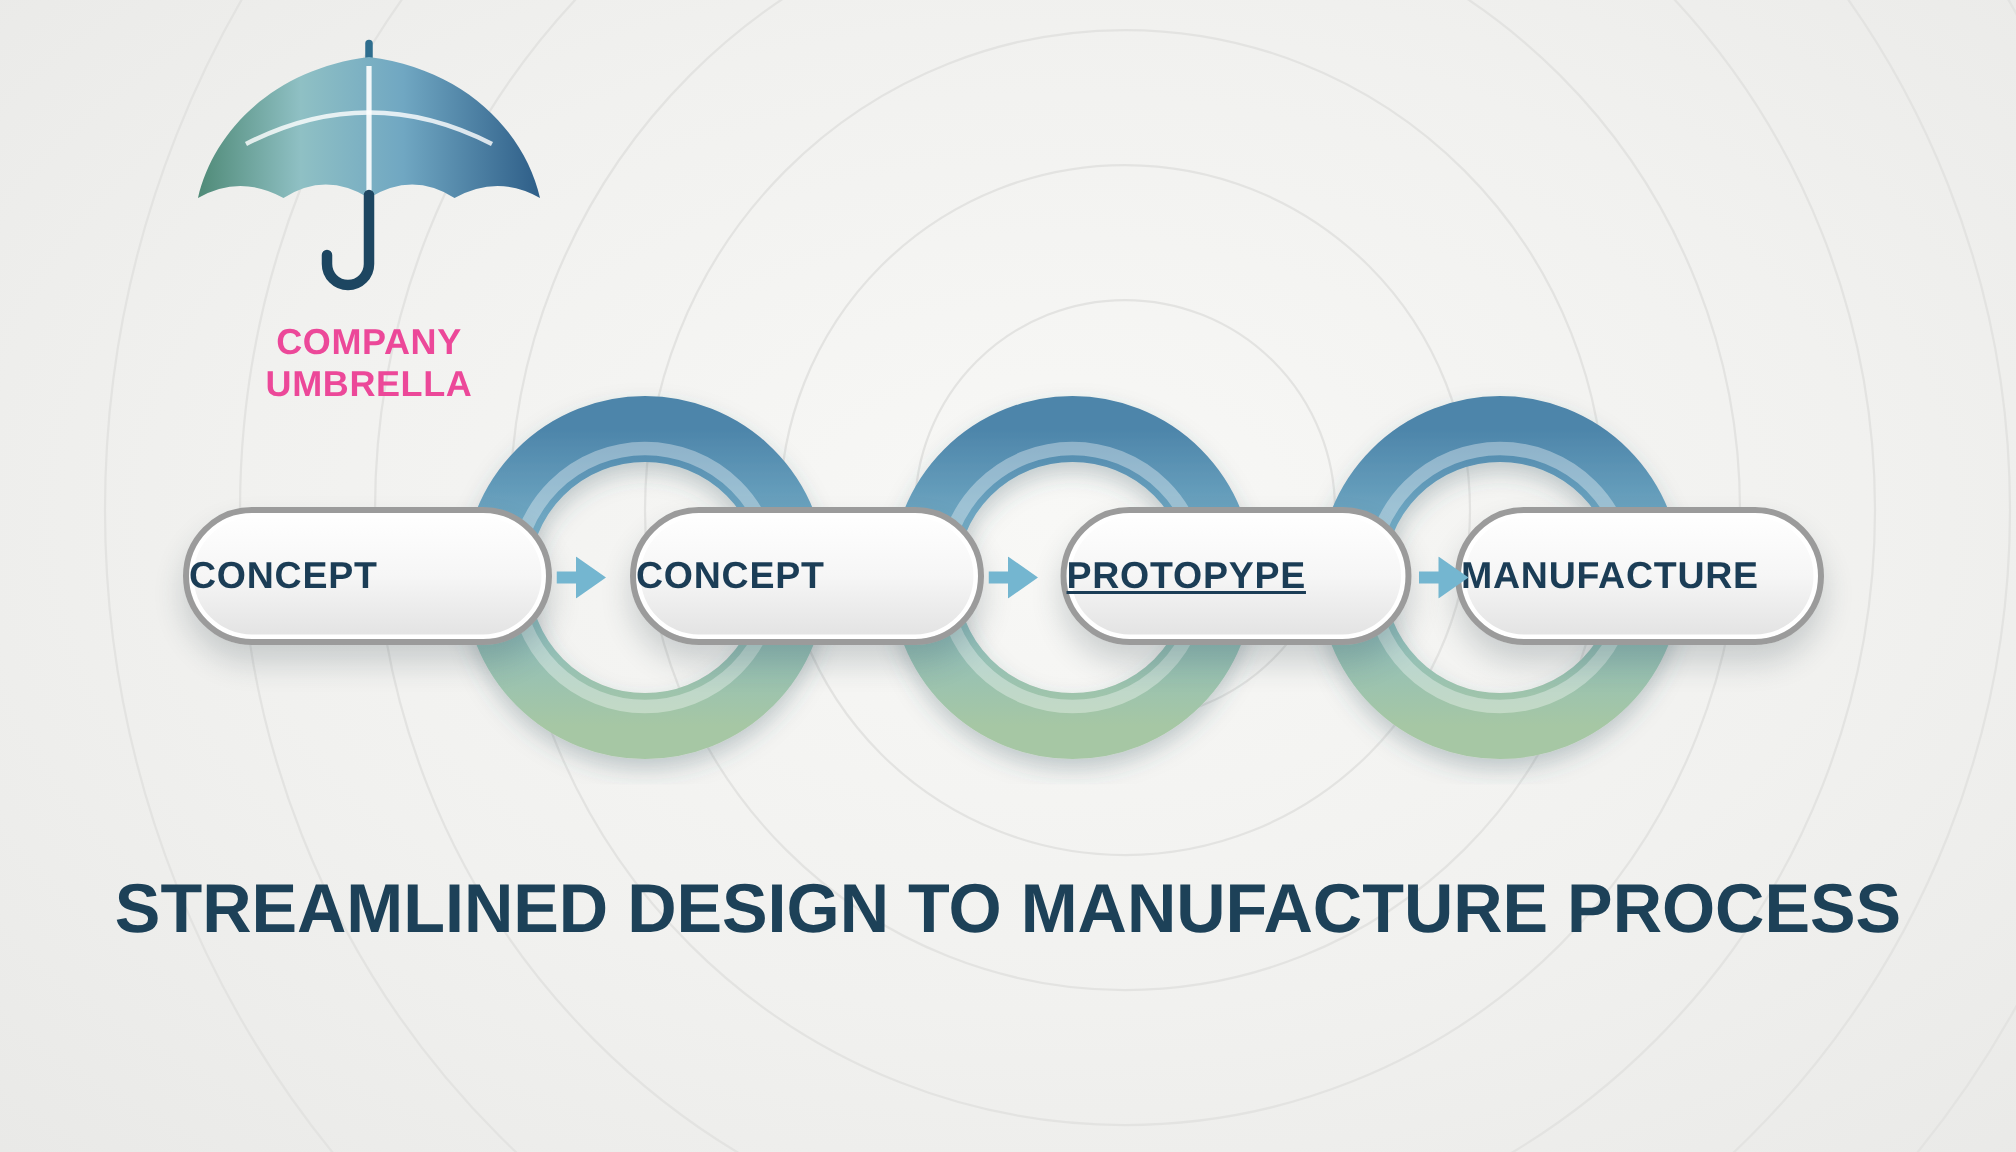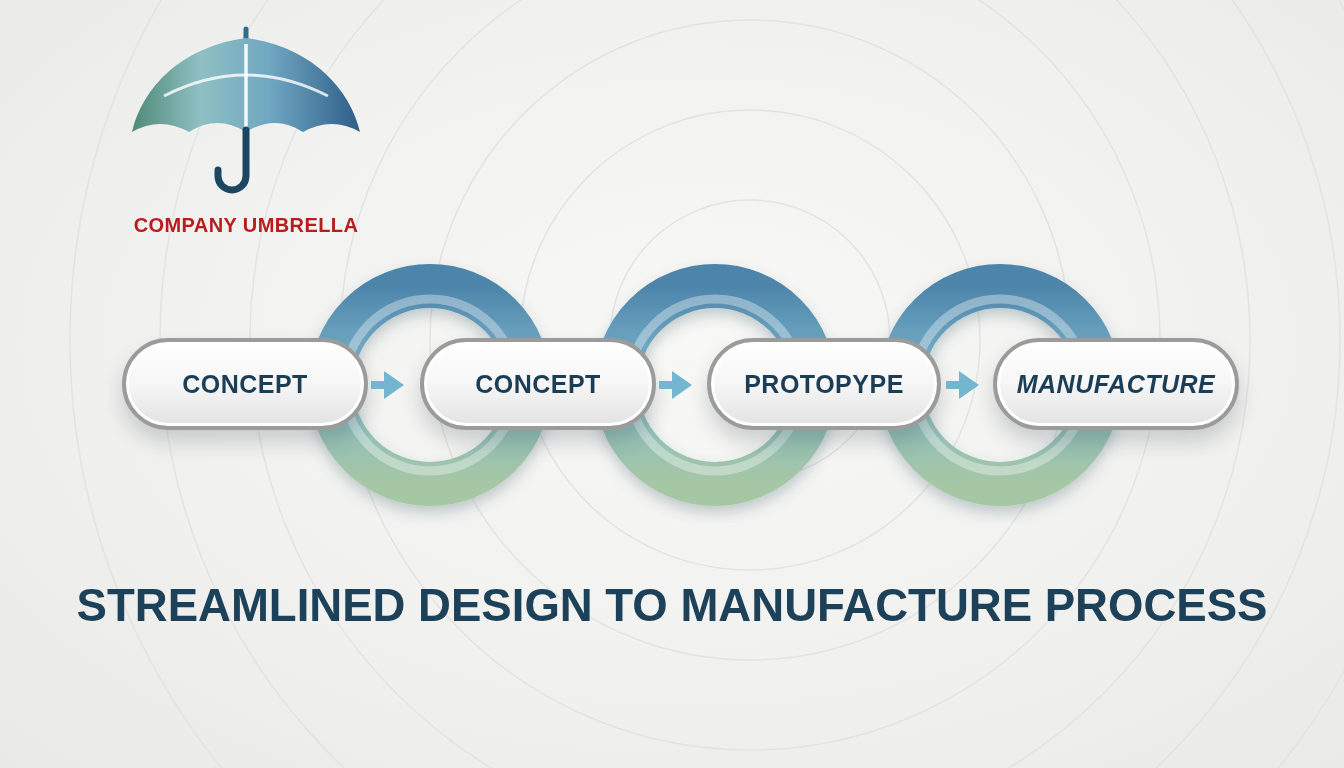--- a/index.html
+++ b/index.html
@@ -6,38 +6,38 @@
   html,body { width:1344px; height:768px; }
   body {
     position:relative; overflow:hidden;
     font-family:"Liberation Sans", sans-serif;
     background: radial-gradient(ellipse at 52% 45%, #f8f8f6 0%, #f1f1ef 55%, #e9e9e7 100%);
   }
   .bg-circles { position:absolute; left:0; top:0; z-index:0; }
 
   
   .logo { position:absolute; left:112px; top:26px; width:268px; text-align:center; z-index:3; }
-  .logo-name { margin-top:6px; font-size:20px; font-weight:bold; color:#b91c1c; letter-spacing:0.4px; }
+  .logo-name { margin-top:6px; font-size:24px; font-weight:bold; color:#ec4899; letter-spacing:0.4px; }
 
   
   .rings { position:absolute; left:280px; top:255px; z-index:1; }
 
   
   .step {
     position:absolute; top:338px; height:92px; z-index:2;
     border-radius:46px; border:4px solid #9b9b9b;
     background: linear-gradient(180deg, #ffffff 0%, #f6f6f6 50%, #e2e2e2 100%);
     box-shadow: 0 12px 20px rgba(40,60,70,0.20), inset 0 0 0 3px #ffffff;
-    display:flex; align-items:center; justify-content:center;
+    display:flex; align-items:center; justify-content:flex-start;
     font-size:25px; font-weight:bold; color:#1b3d56; letter-spacing:0.5px;
   }
   #step-1 { left:122px;  width:246px; }
   #step-2 { left:420px;  width:236px; }
-  #step-3 { left:707px;  width:234px; }
-  #step-4 { left:993px;  width:246px;font-style:italic; }
+  #step-3 { left:707px;  width:234px;text-decoration:underline; }
+  #step-4 { left:970px;  width:246px; }
 
   .arrow { position:absolute; top:371px; z-index:2; }
   #arrow-1 { left:371px; }
   #arrow-2 { left:659px; }
   #arrow-3 { left:946px; }
 
   
   .title {
     position:absolute; left:0; right:0; top:578px; z-index:2;
     text-align:center; font-size:46px; font-weight:bold;

